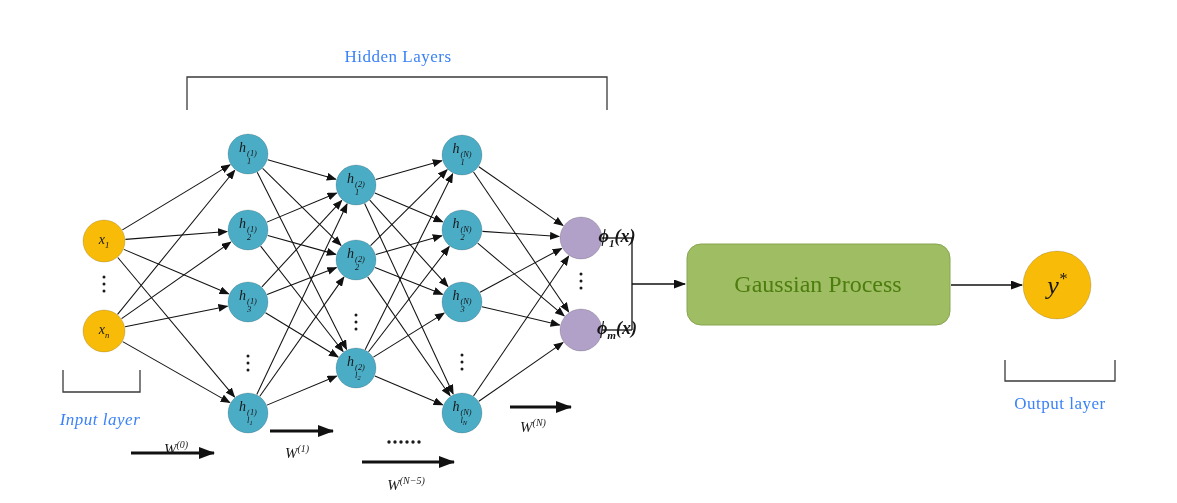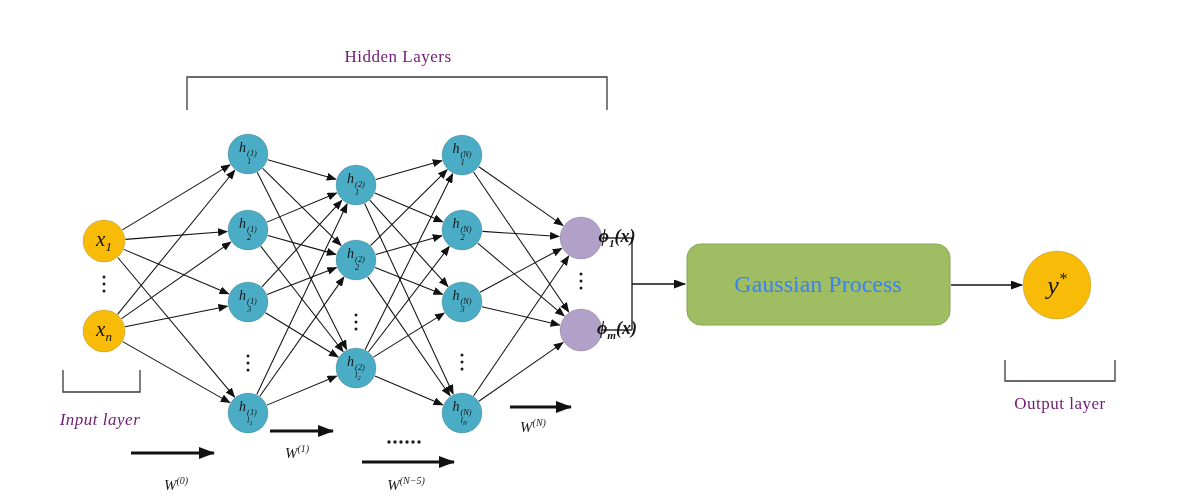--- a/index.html
+++ b/index.html
@@ -7,39 +7,39 @@
     position:relative;
     width:1177px;height:503px;
     background:#ffffff;
     overflow:hidden;
     font-family:"Liberation Serif","DejaVu Serif",serif;
   }
   .stage svg{position:absolute;left:0;top:0;}
   #labels{position:absolute;left:0;top:0;width:100%;height:100%;pointer-events:none;}
   .txt{
     position:absolute;transform:translate(-50%,-50%);
-    color:#701a75;white-space:nowrap;
+    color:#3b82f6;white-space:nowrap;
     font-family:"Liberation Serif","DejaVu Serif",serif;
   }
   .section-label{font-size:17px;letter-spacing:0.5px;}
-  .gp-label{font-size:24px;color:#3b82f6;}
+  .gp-label{font-size:24px;color:#4d7c0f;}
   .node-label{
     position:absolute;transform:translate(-50%,-50%);
     font-style:italic;color:#151515;white-space:nowrap;line-height:1;
   }
   .node-label .stack{
     display:inline-flex;flex-direction:column;align-items:flex-start;
     font-size:60%;line-height:1;vertical-align:-0.45em;margin-left:1px;
   }
   .node-label .stack .s-sup{display:block;}
   .node-label .stack .s-sub{display:block;}
   .node-label sub{font-size:62%;}
   .node-label sup{font-size:62%;}
   .nested-sub{font-size:75%;vertical-align:-0.3em;}
-  .lbl-input{font-size:21px;}
+  .lbl-input{font-size:14px;}
   .lbl-hidden{font-size:14px;}
   .lbl-feature{font-size:18px;font-weight:700;margin-left:36px;}
   .lbl-output{font-size:26px;}
   .w-label{
     position:absolute;transform:translate(-50%,-50%);
     font-style:italic;font-size:15px;color:#1a1a1a;white-space:nowrap;
   }
   .w-label sup{font-size:10px;font-style:italic;}
 </style>
 </head>
@@ -197,18 +197,18 @@
           <span class="s-sup">(N)</span>
           <span class="s-sub"><i>3</i></span>
         </span></div>
       <div class="node-label lbl-hidden" style="left: 462px; top: 413px;"><i>h</i><span class="stack">
           <span class="s-sup">(N)</span>
           <span class="s-sub"><i>l<span class="nested-sub">N</span></i></span>
         </span></div>
       <div class="node-label lbl-feature" style="left: 581px; top: 238px;"><i>ϕ</i><sub><i>1</i></sub>(<b>x</b>)</div>
       <div class="node-label lbl-feature" style="left: 581px; top: 330px;"><i>ϕ</i><sub><i>m</i></sub>(<b>x</b>)</div>
       <div class="node-label lbl-output" style="left: 1057px; top: 285px;"><i>y</i><sup>*</sup></div>
-      <div class="w-label" style="left: 176px; top: 484px;"><i>W</i><sup>(0)</sup></div>
+      <div class="w-label" style="left: 176px; top: 448px;"><i>W</i><sup>(0)</sup></div>
       <div class="w-label" style="left: 297px; top: 452px;"><i>W</i><sup>(1)</sup></div>
       <div class="w-label" style="left: 406px; top: 484px;"><i>W</i><sup>(N−5)</sup></div>
       <div class="w-label" style="left: 533px; top: 426px;"><i>W</i><sup>(N)</sup></div>
     </div>
 </div>
 
 </body></html>

